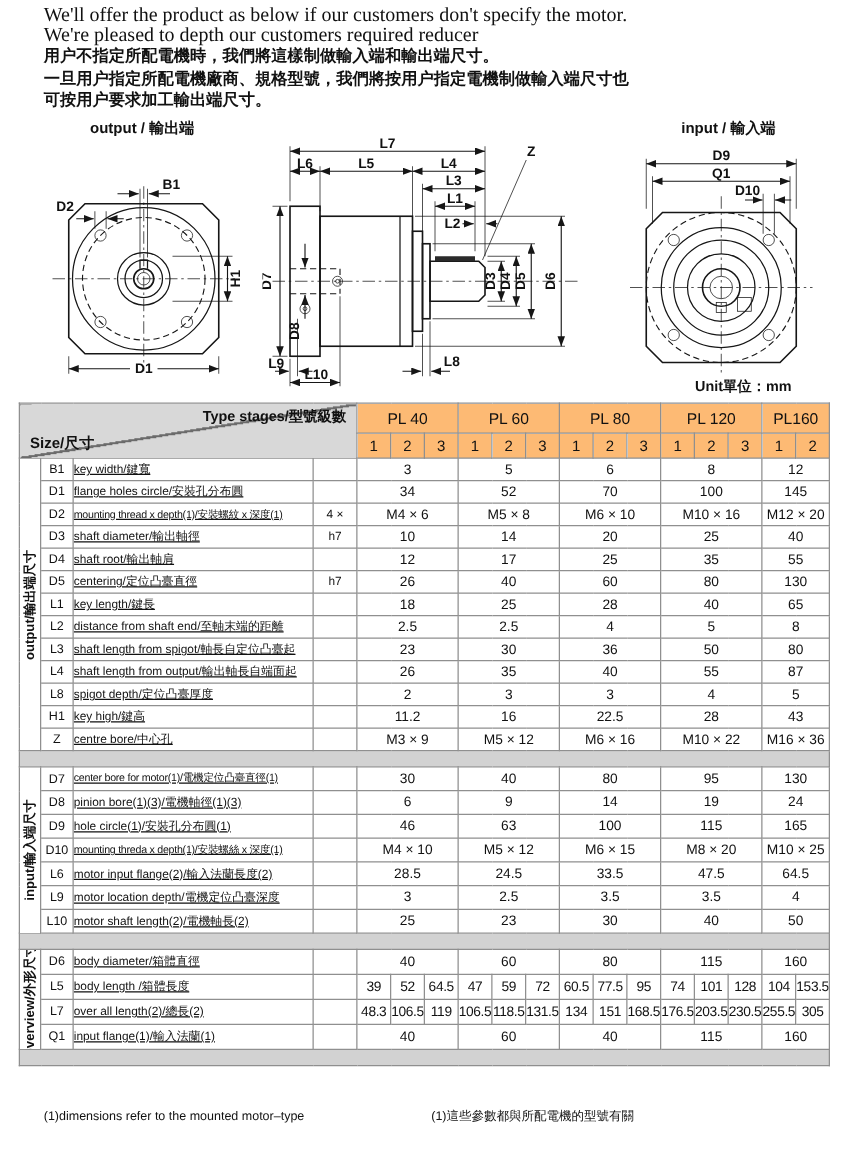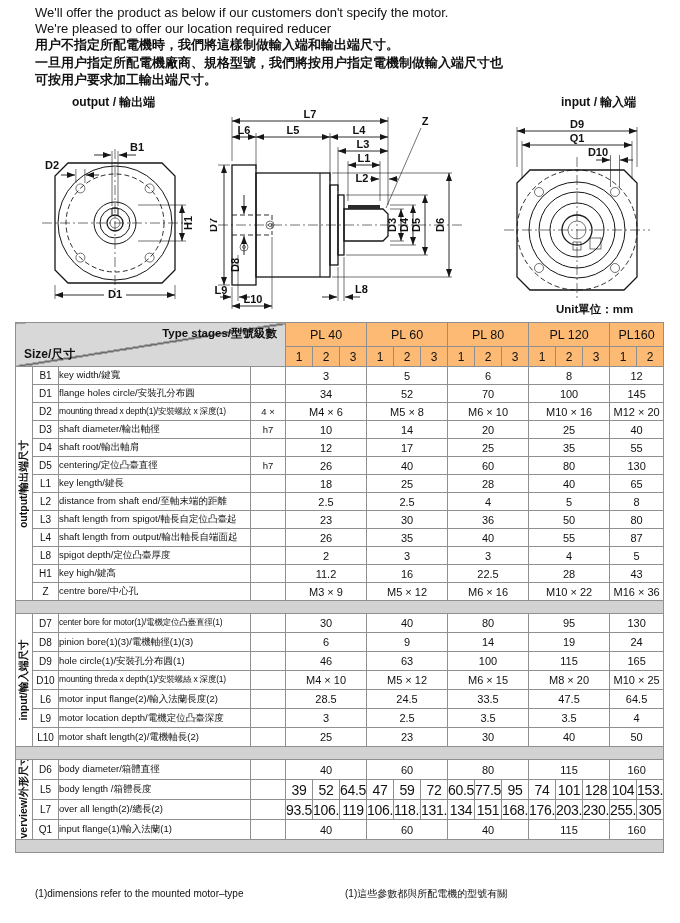--- a/index.html
+++ b/index.html
@@ -1,27 +1,27 @@
 <!DOCTYPE html>
 <html><head>
 <meta charset="utf-8">
 <style>
   html,body{margin:0;padding:0;background:#fff;}
   body{font-family:"Liberation Sans","DejaVu Sans",sans-serif;color:#111;}
   #page{position:relative;width:680px;height:923px;background:#fff;overflow:hidden;}
 
   
   #intro{position:absolute;left:35px;top:5px;}
-  .intro-en{font-size:13px;line-height:15.5px;}
+  .intro-en{font-size:16px;line-height:15.5px;font-family:Liberation Serif, serif;}
   .intro-zh{font-size:13px;font-weight:bold;line-height:17.5px;}
 
   
   .draw-title{position:absolute;font-size:12px;font-weight:bold;margin-left:12px;}
   #output-title{left:60px;top:94px;}
-  #input-title{left:549px;top:94px;}
+  #input-title{left:533px;top:94px;}
   #unit-label{position:absolute;left:556px;top:302px;font-size:11.5px;font-weight:bold;}
 
   .drawing{position:absolute;top:105px;}
   #svg-output{left:30px;}
   #svg-side{left:210px;}
   #svg-input{left:492px;}
 
   svg .shape{fill:none;stroke:#161616;stroke-width:1.3;}
   svg .med{fill:none;stroke:#161616;stroke-width:1;}
   svg .thin{fill:none;stroke:#161616;stroke-width:0.6;}
@@ -36,43 +36,43 @@
   .hdr{background:#fdba74;}
   th.group{height:23px;font-size:12.5px;font-weight:bold;text-align:center;}
   th.stage{height:19px;font-size:12px;font-weight:bold;text-align:center;}
   td.corner{position:relative;background-color:#d8d8d8;
     background-image:linear-gradient(to bottom right,transparent calc(50% - 1px),#6b6b6b calc(50% - 1px),#6b6b6b calc(50% + 1px),transparent calc(50% + 1px));}
   .c-top{position:absolute;top:3px;right:8px;font-weight:bold;font-size:11.5px;}
   .c-bot{position:absolute;bottom:3px;left:8px;font-weight:bold;font-size:12px;}
   td.sec{position:relative;background:#fff;}
   td.sec span{position:absolute;left:50%;top:50%;transform:translate(-50%,-50%) rotate(-90deg);white-space:nowrap;font-size:10.5px;font-weight:bold;}
   td.code{font-size:10px;text-align:center;}
-  td.desc{font-size:9.5px;text-align:left;padding-left:3px;}
+  td.desc{font-size:9.5px;text-align:left;padding-left:3px;text-decoration:underline;}
   td.desc.tight{font-size:8.5px;letter-spacing:-0.2px;}
   td.aux{font-size:9.5px;text-align:center;}
   td.val{font-size:11px;text-align:center;}
-  td.val.vs{font-size:14px;letter-spacing:-0.3px;}
+  td.val.vs{font-size:11px;letter-spacing:-0.3px;}
   tr.r-s0 td{height:17px;}
   tr.r-s1 td{height:18px;}
   tr.r-s2 td{height:19px;}
   td.sepband{height:12px;background:#d2d2d2;}
 
   
   .fn-col{position:absolute;top:858px;font-size:10px;line-height:14.5px;white-space:pre-wrap;}
   #fn-en{left:35px;width:300px;}
   #fn-zh{left:345px;width:325px;}
 </style>
 </head>
 <body>
 
 <div id="page">
 
   <div id="intro">
     <div class="intro-en">We'll offer the product as below if our customers don't specify the motor.</div>
-    <div class="intro-en">We're pleased to offer our location required reducer</div>
+    <div class="intro-en">We're pleased to depth our customers required reducer</div>
     <div class="intro-zh">用户不指定所配電機時，我們將這樣制做輸入端和輸出端尺寸。</div>
     <div class="intro-zh">一旦用户指定所配電機廠商、規格型號，我們將按用户指定電機制做輸入端尺寸也</div>
     <div class="intro-zh">可按用户要求加工輸出端尺寸。</div>
   </div>
 
   <div id="output-title" class="draw-title">output / 輸出端</div>
   <div id="input-title" class="draw-title">input / 輸入端</div>
   <div id="unit-label">Unit單位：mm</div>
 
   <svg id="svg-output" class="drawing" width="170" height="200" viewBox="0 0 170 200">
@@ -532,21 +532,21 @@
           <td class="val vs">74</td>
           <td class="val vs">101</td>
           <td class="val vs">128</td>
           <td class="val vs">104</td>
           <td class="val vs">153.5</td>
         </tr>
         <tr class="r-s2">
           <td class="code">L7</td>
           <td class="desc">over all length(2)/總長(2)</td>
           <td class="aux"></td>
-          <td class="val vs">93.5</td>
+          <td class="val vs">48.3</td>
           <td class="val vs">106.5</td>
           <td class="val vs">119</td>
           <td class="val vs">106.5</td>
           <td class="val vs">118.5</td>
           <td class="val vs">131.5</td>
           <td class="val vs">134</td>
           <td class="val vs">151</td>
           <td class="val vs">168.5</td>
           <td class="val vs">176.5</td>
           <td class="val vs">203.5</td>

